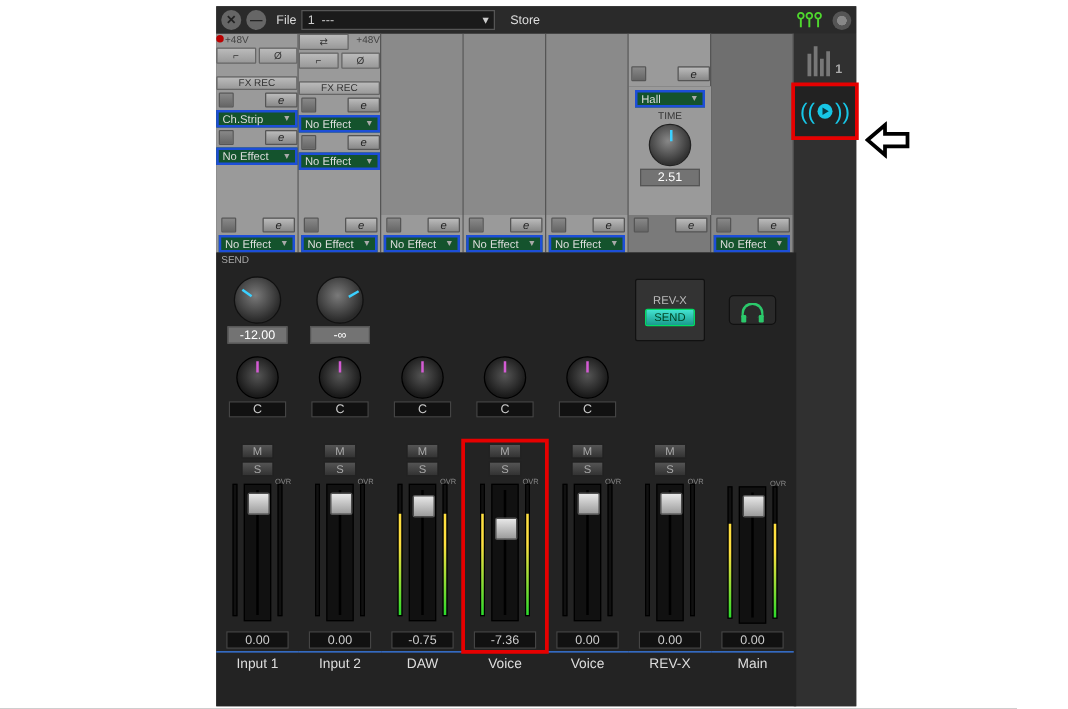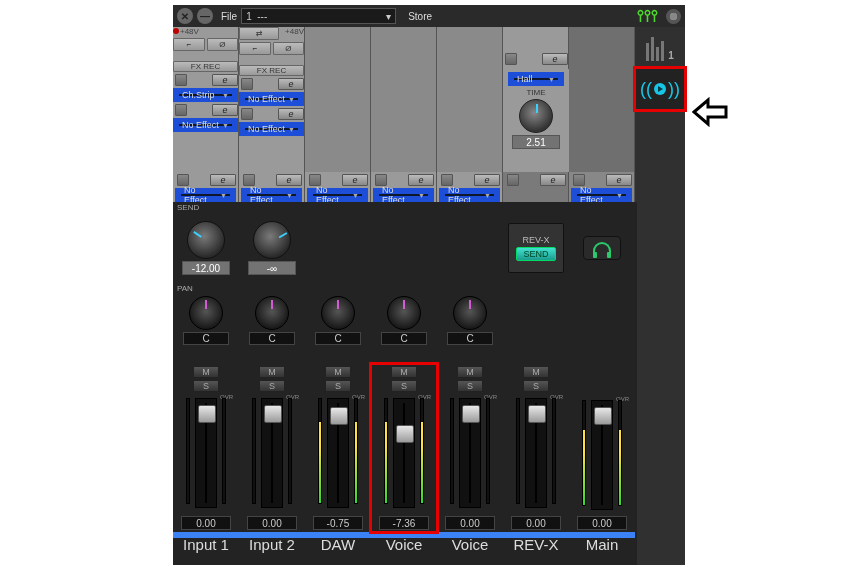--- a/index.html
+++ b/index.html
@@ -21,21 +21,21 @@
   .rcol{width:66px;background:#303030;display:flex;flex-direction:column}
   
   .hdr{background:#9a9a9a;border-right:1px solid #555;width:66px}
   .hdr.gray{background:#8a8a8a}
   .hdr-inner{padding:0;display:flex;flex-direction:column;gap:2px}
   .btnrow{display:flex;gap:2px}
   .led{width:6px;height:6px;border-radius:50%;background:#b00;display:inline-block;margin-right:1px}
   .tiny{font-size:8px;color:#444}
   .sqbtn{flex:1;height:13px;background:linear-gradient(#bbb,#999);border:1px solid #666;border-radius:1px;display:flex;align-items:center;justify-content:center;color:#333;font-size:8px;cursor:pointer}
   .sqbtn.lg{height:14px}
-  .drop{height:14px;background:#0f172a;border:6px solid #1d4ed8;display:flex;align-items:center;justify-content:space-between;padding:0 3px;font-size:9px;color:#ddd}
+  .drop{height:14px;background:#14532d;border:2px solid #1d4ed8;display:flex;align-items:center;justify-content:space-between;padding:0 3px;font-size:9px;color:#ddd}
   .drop .caret{font-size:7px;color:#aaa}
   .e-btn{width:26px;height:12px;background:linear-gradient(#bbb,#888);border:1px solid #555;border-radius:1px;display:flex;align-items:center;justify-content:center;font-style:italic;color:#222;font-size:9px;margin-left:auto}
   .pwr{width:12px;height:12px;border-radius:1px;background:linear-gradient(#888,#666);border:1px solid #555;margin-left:2px}
   
   .rev-box{background:#9a9a9a;height:103px;padding:3px;display:flex;flex-direction:column;align-items:center;gap:2px}
   .knob{width:34px;height:34px;border-radius:50%;background:radial-gradient(circle at 45% 40%,#888,#333 70%);border:1px solid #222;position:relative}
   .knob::after{content:"";position:absolute;left:50%;top:4px;width:2px;height:9px;background:#3bd0ff;transform-origin:50% 13px;}
   .valbox{width:48px;height:14px;background:#737373;border:1px solid #555;display:flex;align-items:center;justify-content:center;color:#fff;font-size:10px}
   
   .fxrow2{height:30px;background:#9a9a9a;border-right:1px solid #555;display:flex;flex-direction:column;align-items:stretch;padding:2px;gap:2px}
@@ -56,21 +56,21 @@
   .fadercell{width:66px;display:flex;flex-direction:column;align-items:center;padding:2px;gap:2px;position:relative}
   .msbtn{width:26px;height:12px;background:linear-gradient(#555,#333);border:1px solid #222;display:flex;align-items:center;justify-content:center;font-size:9px;color:#aaa}
   .fader-area{flex:1;width:100%;display:flex;justify-content:center;position:relative;padding:4px 0}
   .meter{width:4px;height:106px;background:#111;border:1px solid #000;position:relative;margin:0 1px;display:flex;flex-direction:column-reverse}
   .meter .lvl{width:100%;background:linear-gradient(to top,#2bdc2b 0%,#ffe040 70%,#ffe040 100%)}
   .track{width:22px;height:110px;background:#111;border:1px solid #000;position:relative;margin:0 4px}
   .track::before{content:"";position:absolute;left:50%;top:4px;bottom:4px;width:2px;background:#000;transform:translateX(-50%)}
   .cap{position:absolute;left:2px;width:18px;height:18px;background:linear-gradient(#e8e8e8,#9b9b9b);border:1px solid #555;border-radius:2px}
   .ovr{font-size:6px;color:#888;position:absolute;top:0;right:4px}
   .fval{width:50px;height:14px;background:#111;border:1px solid #444;display:flex;align-items:center;justify-content:center;font-size:10px}
-  .chlbl{height:18px;display:flex;align-items:center;justify-content:center;color:#ddd;font-size:15px;border-top:6px solid #3b82f6}
+  .chlbl{height:18px;display:flex;align-items:center;justify-content:center;color:#ddd;font-size:11px;border-top:1px solid #3b82f6}
   .hl-red{outline:3px solid #e60000;outline-offset:-1px}
   
   .mixer-ico{margin:6px auto;width:32px;height:28px;display:flex;align-items:flex-end;justify-content:center;gap:2px}
   .mixer-ico span{width:3px;background:#777}
   .stream-btn{margin:2px auto;width:48px;height:40px;background:#222;display:flex;align-items:center;justify-content:center;outline:3px solid #e60000}
   .signal{color:#17c6e6;font-size:22px;position:relative;display:flex;align-items:center}
   .signal .dot{width:12px;height:12px;border-radius:50%;background:#17c6e6;margin:0 2px;display:flex;align-items:center;justify-content:center}
   .signal .dot::after{content:"";width:0;height:0;border-left:5px solid #0a3b44;border-top:3px solid transparent;border-bottom:3px solid transparent;margin-left:1px}
   .hp-btn{width:38px;height:24px;background:#2a2a2a;border:1px solid #111;border-radius:4px;display:flex;align-items:center;justify-content:center;margin:0 auto}
   .hp{width:18px;height:12px;border:2px solid #2bc96b;border-bottom:none;border-radius:10px 10px 0 0;position:relative}
@@ -310,21 +310,20 @@
             <span style="font-size:9px;color:#bbb">REV-X</span>
             <span class="revx-btn">SEND</span>
           </div>
         </div>
       <div class="sendcell">
           <div class="hp-btn">
             <div class="hp"></div>
           </div>
         </div>
     </div>
-    <div class="sect-lbl">PAN</div>
     <div class="panrow" id="panrow">
         <div class="pancell">
           <div class="panknob"></div>
           <div class="panval">C</div>
         </div>
         <div class="pancell">
           <div class="panknob"></div>
           <div class="panval">C</div>
         </div>
         <div class="pancell">

